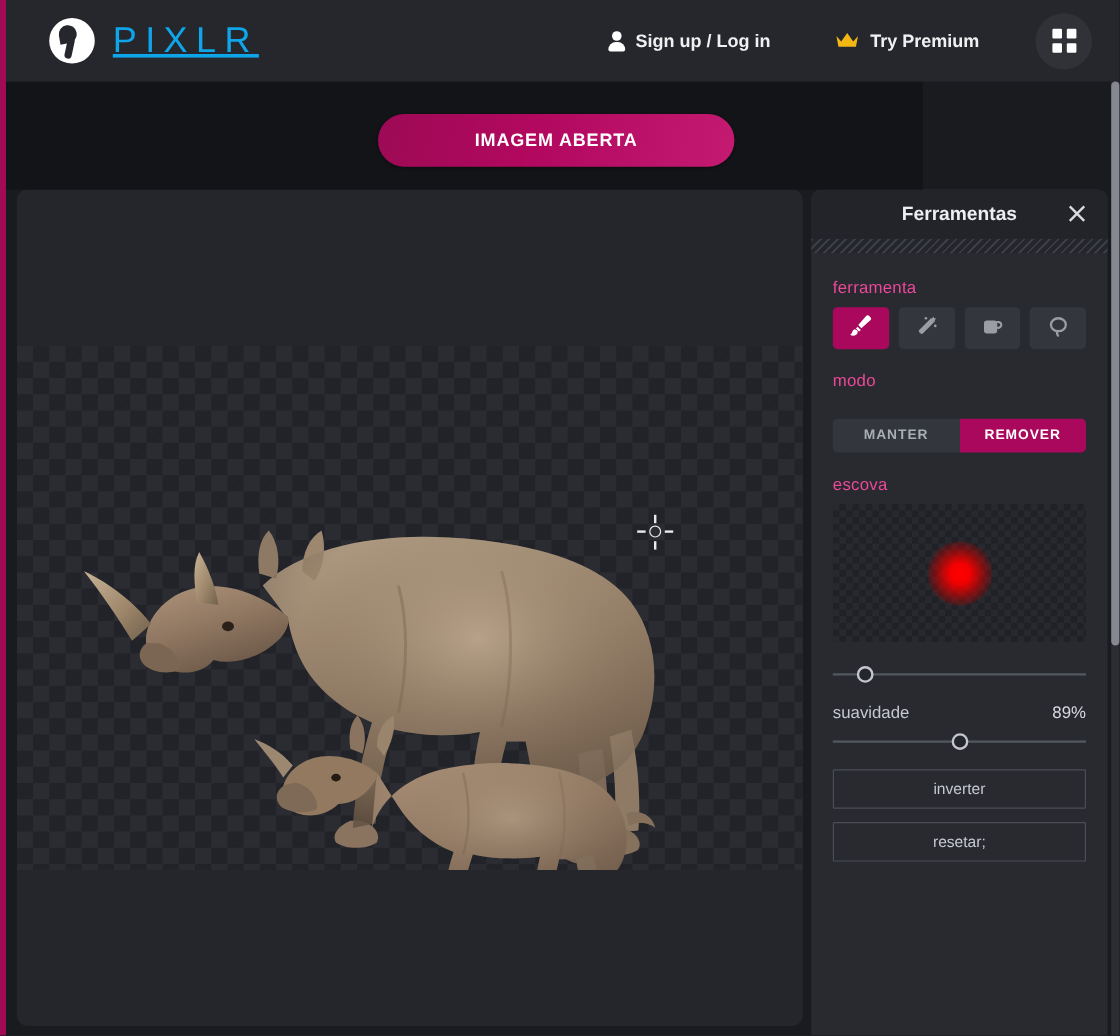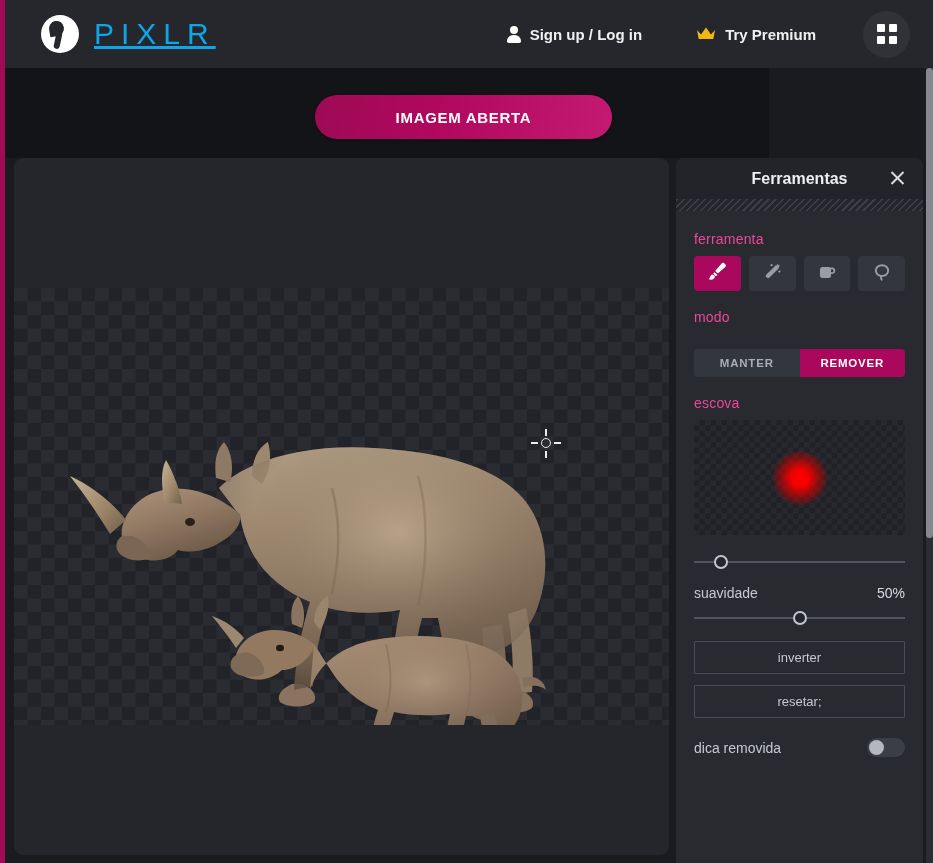--- a/index.html
+++ b/index.html
@@ -550,35 +550,29 @@
 
     <div class="slider-block">
       <div class="slider-track">
         <div class="slider-thumb" id="size-thumb" style="left: 13%;"></div>
       </div>
     </div>
 
     <div class="slider-block">
       <div class="slider-head">
         <span class="lbl">suavidade</span>
-        <span class="val">50%</span>
+        <span class="val">89%</span>
       </div>
       <div class="slider-track">
         <div class="slider-thumb" id="smooth-thumb" style="left: 50%;"></div>
       </div>
     </div>
 
     <button class="flat-btn">inverter</button>
     <button class="flat-btn">resetar;</button>
 
-    <div class="toggle-row">
-      <span class="lbl">dica removida</span>
-      <div class="toggle">
-        <div class="knob"></div>
-      </div>
-    </div>
 
   </div>
 </div>
 
 <div class="scrollbar">
   <div class="thumb"></div>
 </div>
 
 </body></html>

